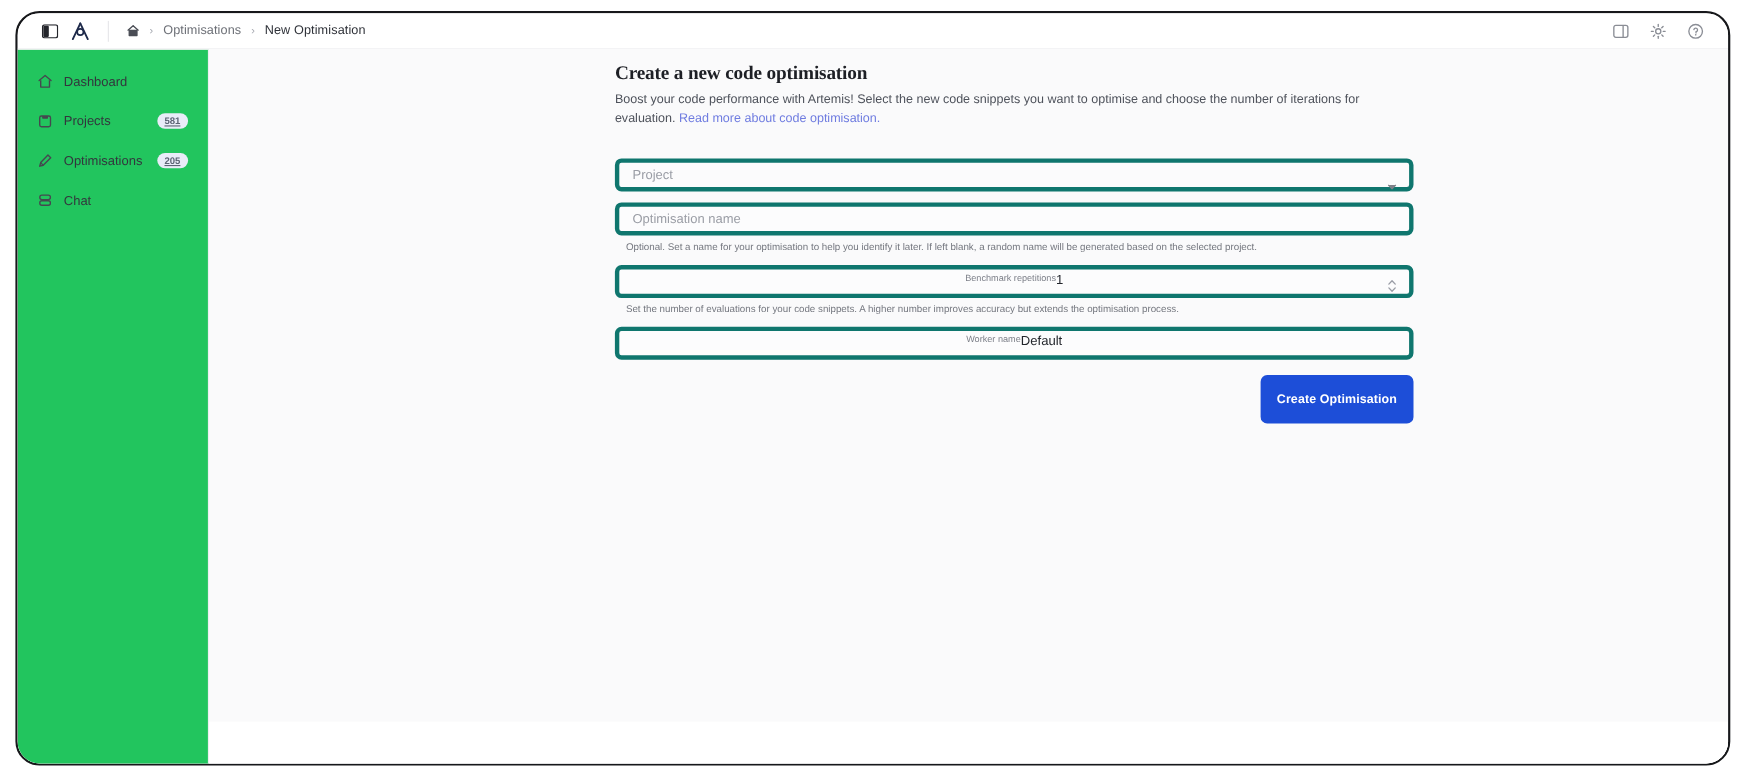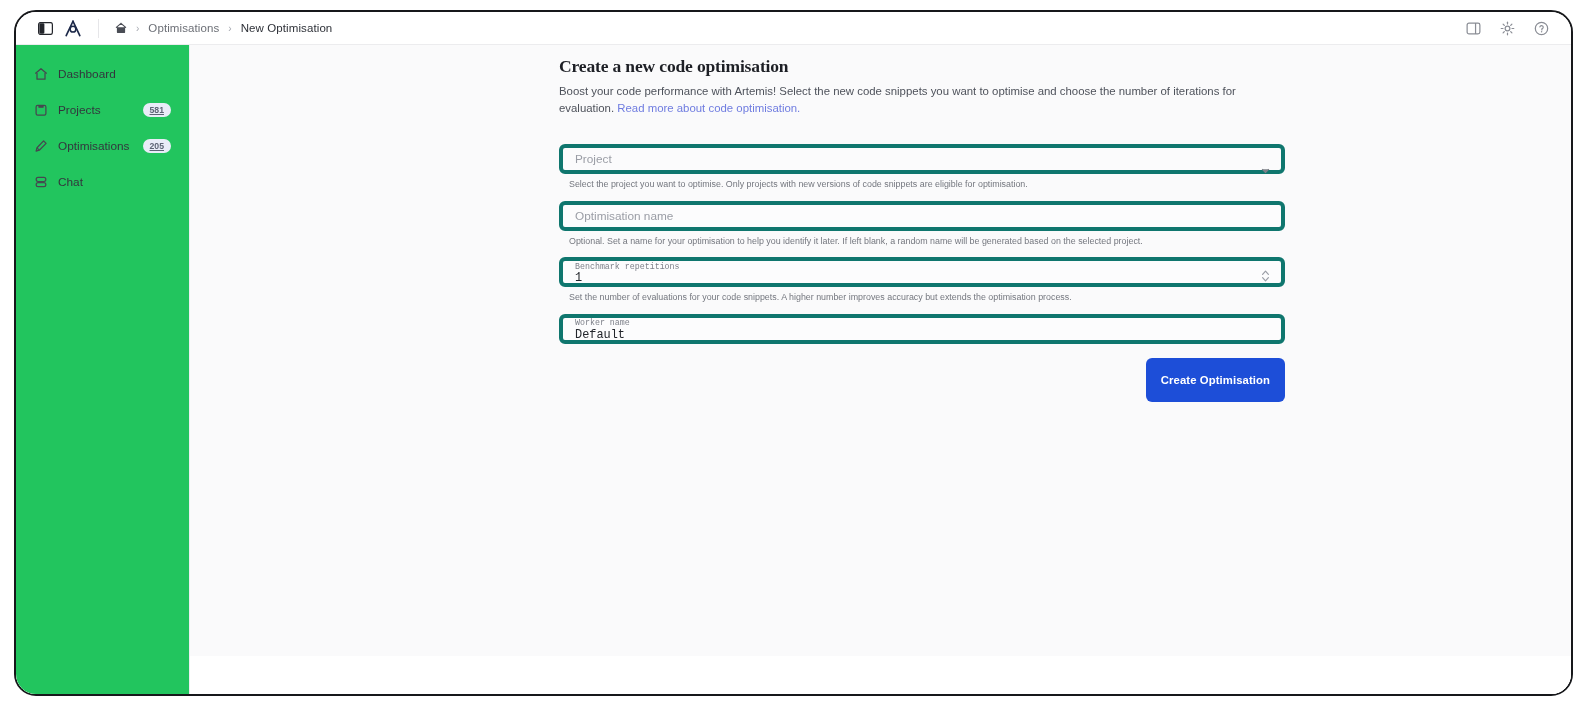--- a/index.html
+++ b/index.html
@@ -95,21 +95,21 @@
     background: #fcfcfd;
     border: 4px solid #0f766e;
     border-radius: 6px;
     display: flex; align-items: center;
     padding: 0 12px; position: relative;
     cursor: text;
   }
   .fld.select { cursor: pointer; background: #fbfbfc; }
   .fld.stacked {
     height: 30px; align-items: flex-start;
-    padding-top: 3px; flex-direction: column; justify-content: center; font-family: Liberation Mono, monospace;
+    padding-top: 3px; flex-direction: row; justify-content: center;
   }
   .fld-placeholder { font-size: 11.8px; color: #9a9da5; }
   .fld-float-label {
     font-size: 8.3px; color: #7c7f88; line-height: 1.1; margin-bottom: 1px;
   }
   .fld-value { font-size: 11.9px; color: #22252b; line-height: 1.15; }
   .chev { position: absolute; right: 11px; top: 12px; }
   .stepper { position: absolute; right: 10px; top: 7px; cursor: pointer; }
   .helper {
     font-size: 8.9px; color: #74777f; margin: 5px 0 0 10px;
@@ -255,21 +255,20 @@
 
             <div class="field-block">
               <div class="fld select">
                 <span class="fld-placeholder">Project</span>
                 <span class="chev">
                   <svg width="9" height="6" viewBox="0 0 10 7">
                     <path d="M1 1.4 L5 5.4 L9 1.4" fill="#7e8189" stroke="#7e8189" stroke-width="1.2" stroke-linejoin="round"></path>
                   </svg>
                 </span>
               </div>
-              <div class="helper">Select the project you want to optimise. Only projects with new versions of code snippets are eligible for optimisation.</div>
             </div>
 
             <div class="field-block">
               <div class="fld">
                 <span class="fld-placeholder">Optimisation name</span>
               </div>
               <div class="helper">Optional. Set a name for your optimisation to help you identify it later. If left blank, a random name will be generated based on the selected project.</div>
             </div>
 
             <div class="field-block">

